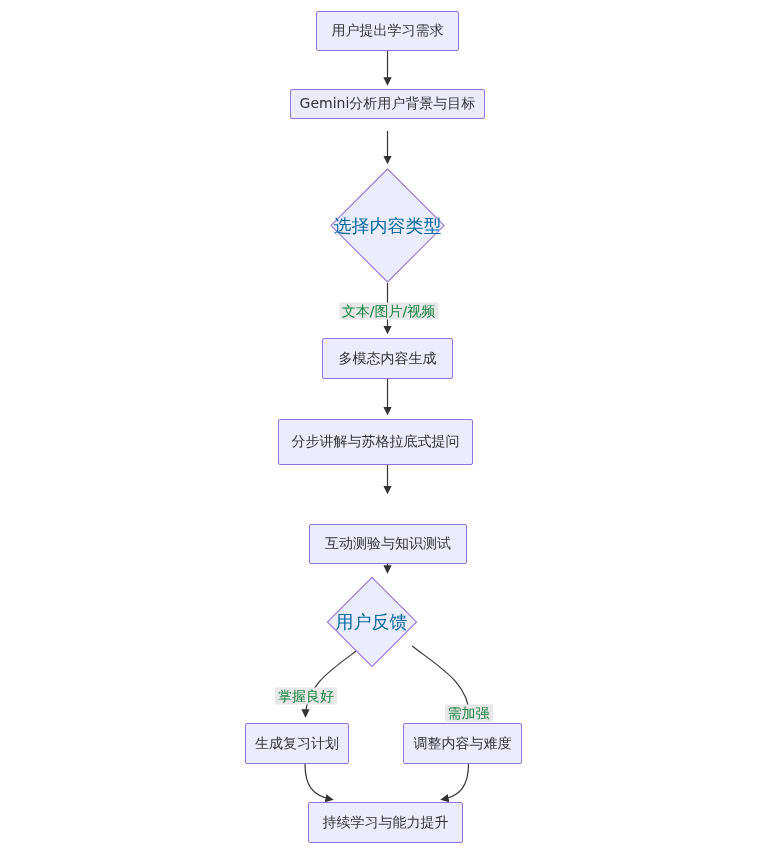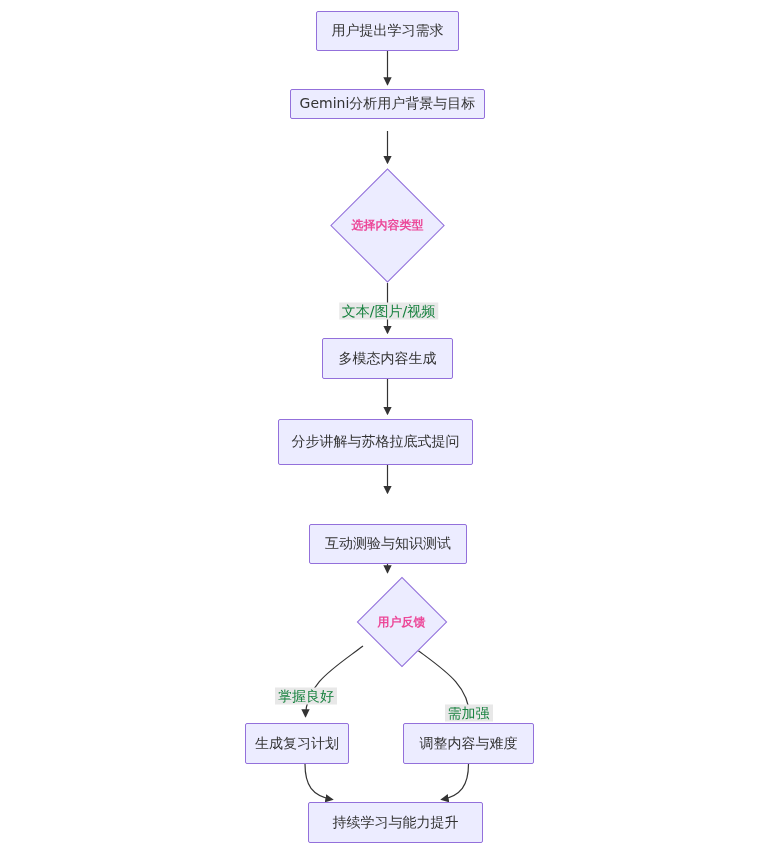--- a/index.html
+++ b/index.html
@@ -48,24 +48,23 @@
     background: #ECECFF;
     border: 1px solid #9370DB;
     transform: rotate(45deg);
   }
   .diamond-label {
     position: absolute;
     left: 0; top: 0; right: 0; bottom: 0;
     display: flex;
     align-items: center;
     justify-content: center;
-    color: #ec4899;
-    font-size: 12px;
+    color: #0369a1;
+    font-size: 18px;
     white-space: nowrap;
-    font-weight: bold;
   }
   .edge-label {
     position: absolute;
     transform: translate(-50%, -50%);
     background: #e8e8e8;
     color: #15803d;
     font-size: 14px;
     line-height: 17px;
     padding: 0 3px;
     white-space: nowrap;
@@ -102,30 +101,30 @@
     <div class="diamond-shape" style="left:17px; top:17px; width:81px; height:81px;"></div>
     <div class="diamond-label">选择内容类型</div>
   </div>
 
   <div class="node" style="left:322px; top:338px; width:131px; height:41px;font-family:Liberation Serif, serif;">多模态内容生成</div>
 
   <div class="node" style="left:278px; top:419px; width:195px; height:46px;">分步讲解与苏格拉底式提问</div>
 
   <div class="node" style="left:309px; top:524px; width:158px; height:40px;">互动测验与知识测试</div>
 
-  <div class="diamond-wrap" style="left:356px; top:577px; width:91px; height:90px;">
+  <div class="diamond-wrap" style="left:326px; top:577px; width:91px; height:90px;">
     <div class="diamond-shape" style="left:13.5px; top:13px; width:64px; height:64px;"></div>
     <div class="diamond-label">用户反馈</div>
   </div>
 
   <div class="node" style="left:245px; top:723px; width:104px; height:41px;">生成复习计划</div>
 
-  <div class="node" style="left:403px; top:723px; width:131px; height:41px;">调整内容与难度</div>
+  <div class="node" style="left:403px; top:723px; width:119px; height:41px;">调整内容与难度</div>
 
-  <div class="node" style="left:308px; top:802px; width:175px; height:41px;">持续学习与能力提升</div>
+  <div class="node" style="left:308px; top:802px; width:155px; height:41px;">持续学习与能力提升</div>
 
   <div class="edge-label" style="left:388.5px; top:311px;">文本/图片/视频</div>
 
   <div class="edge-label" style="left:306px; top:696px;">掌握良好</div>
 
   <div class="edge-label" style="left:468.5px; top:713px;">需加强</div>
 
 </div>
 
 </body></html>

